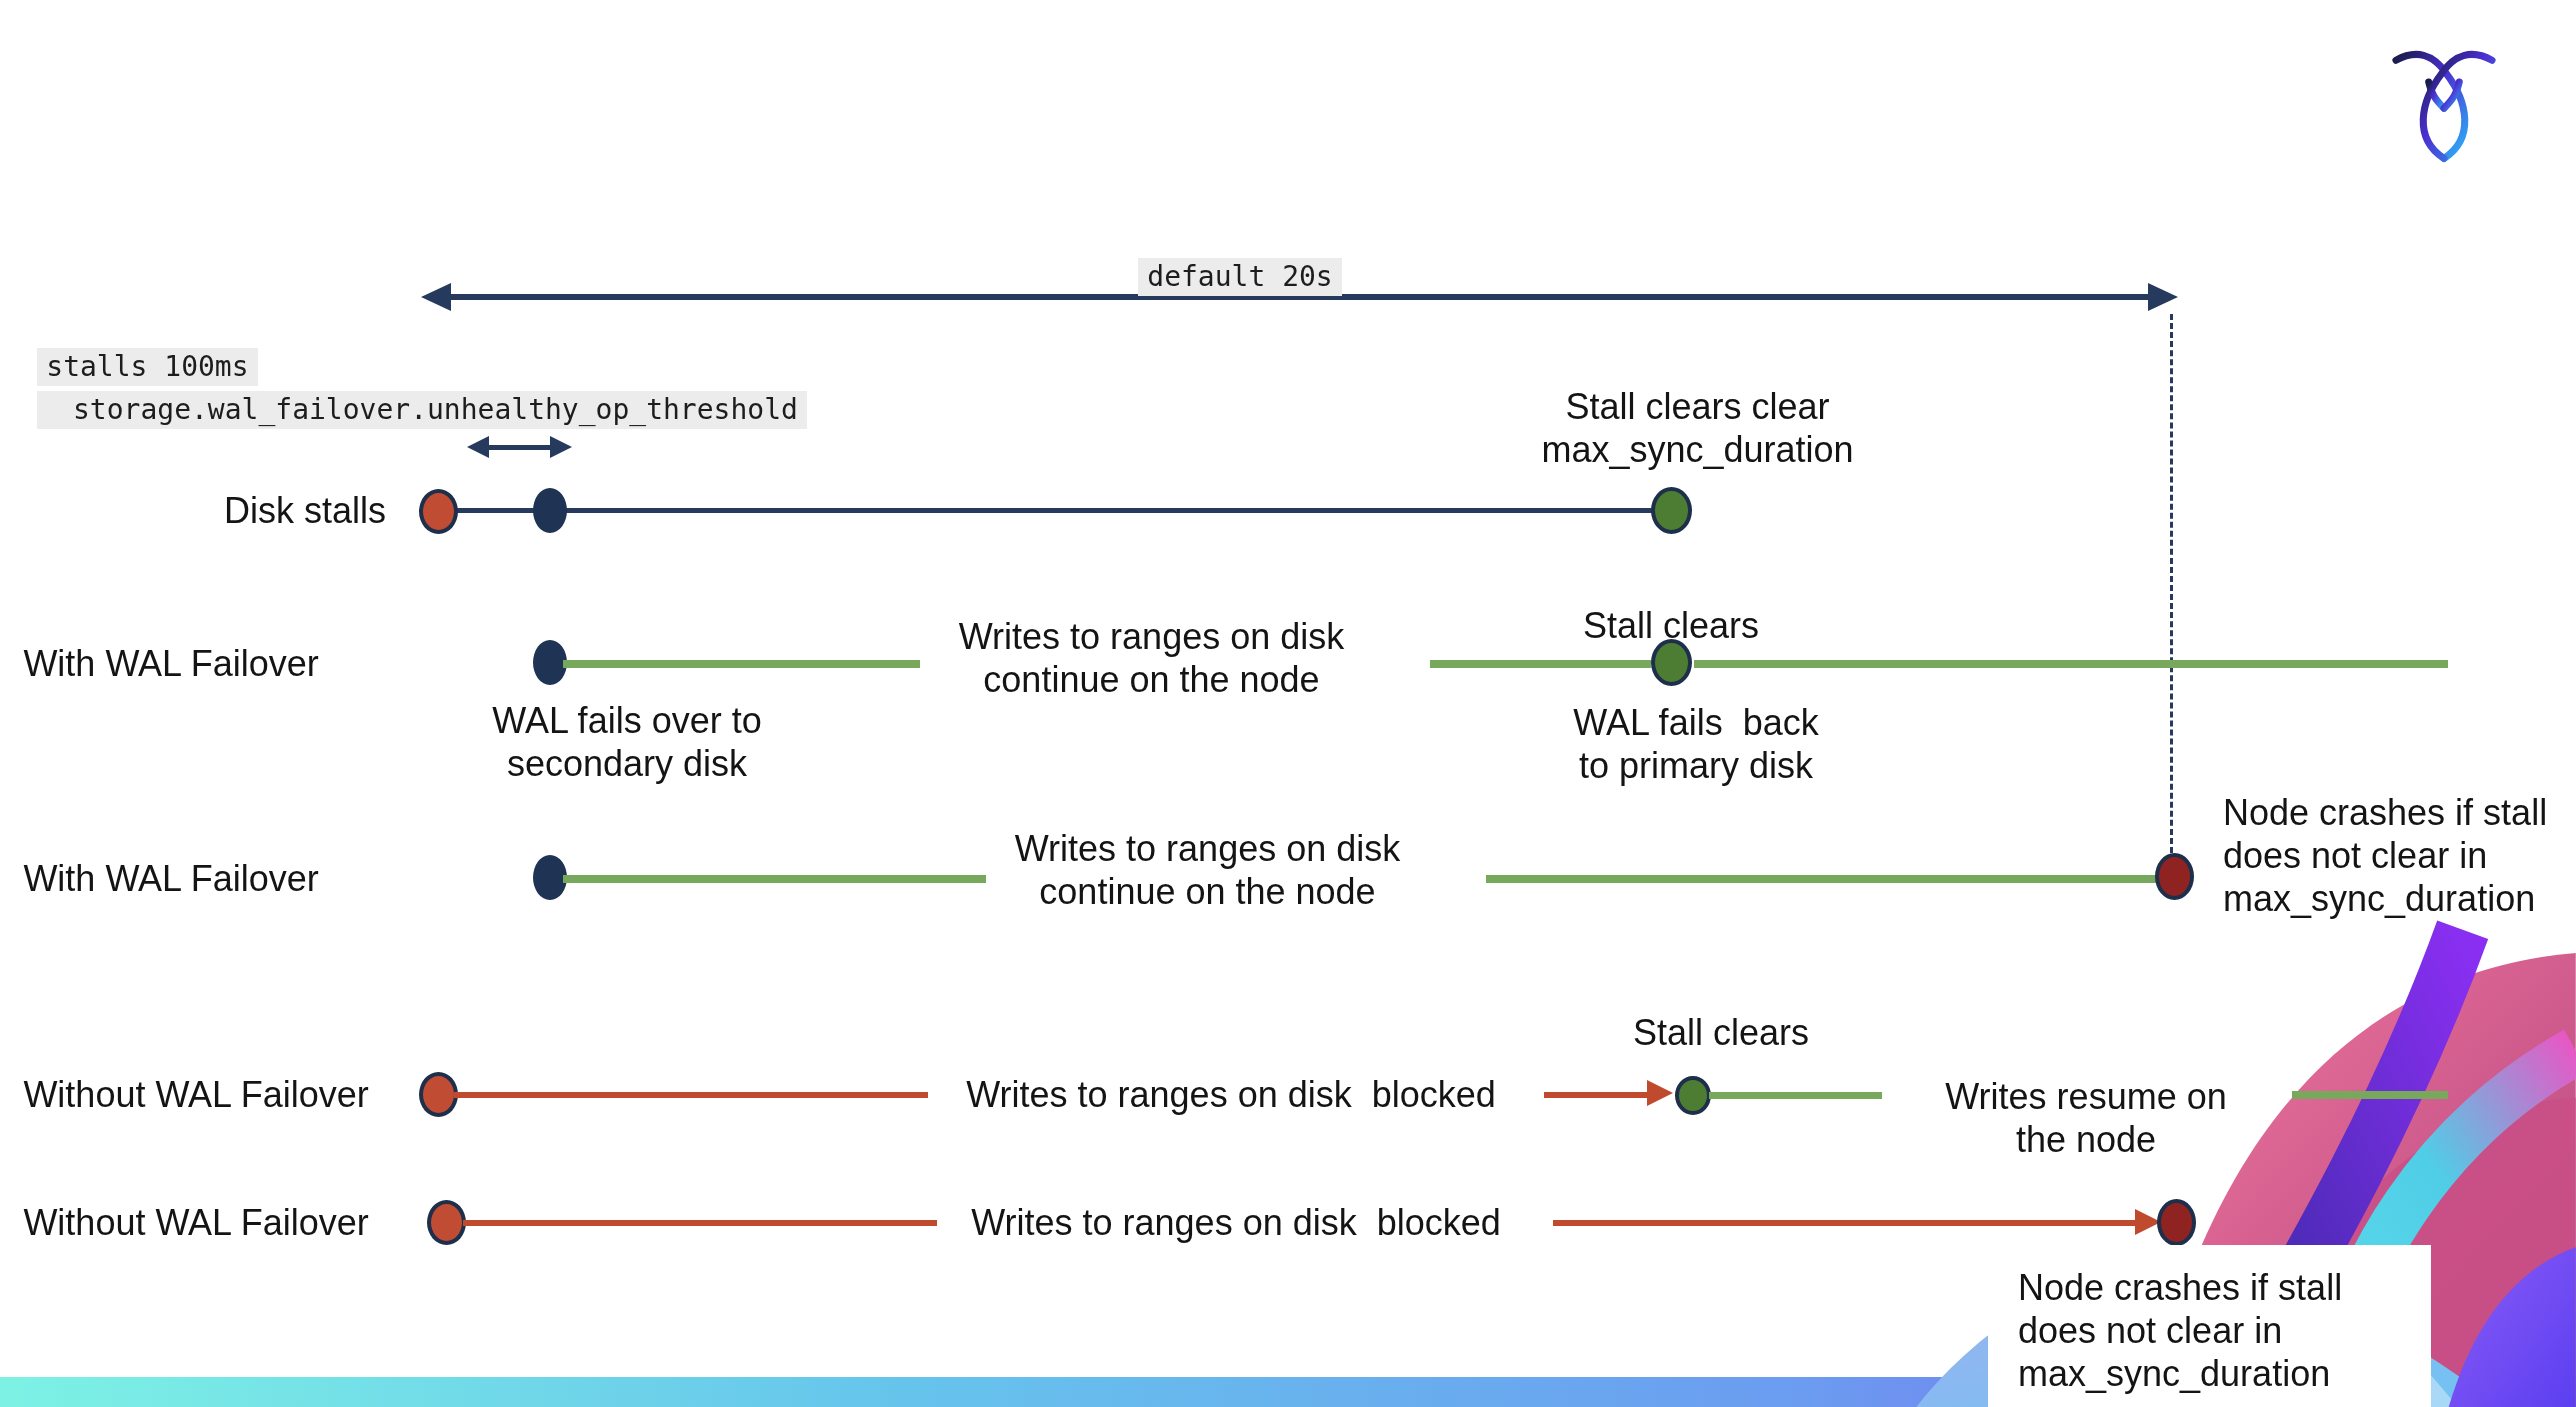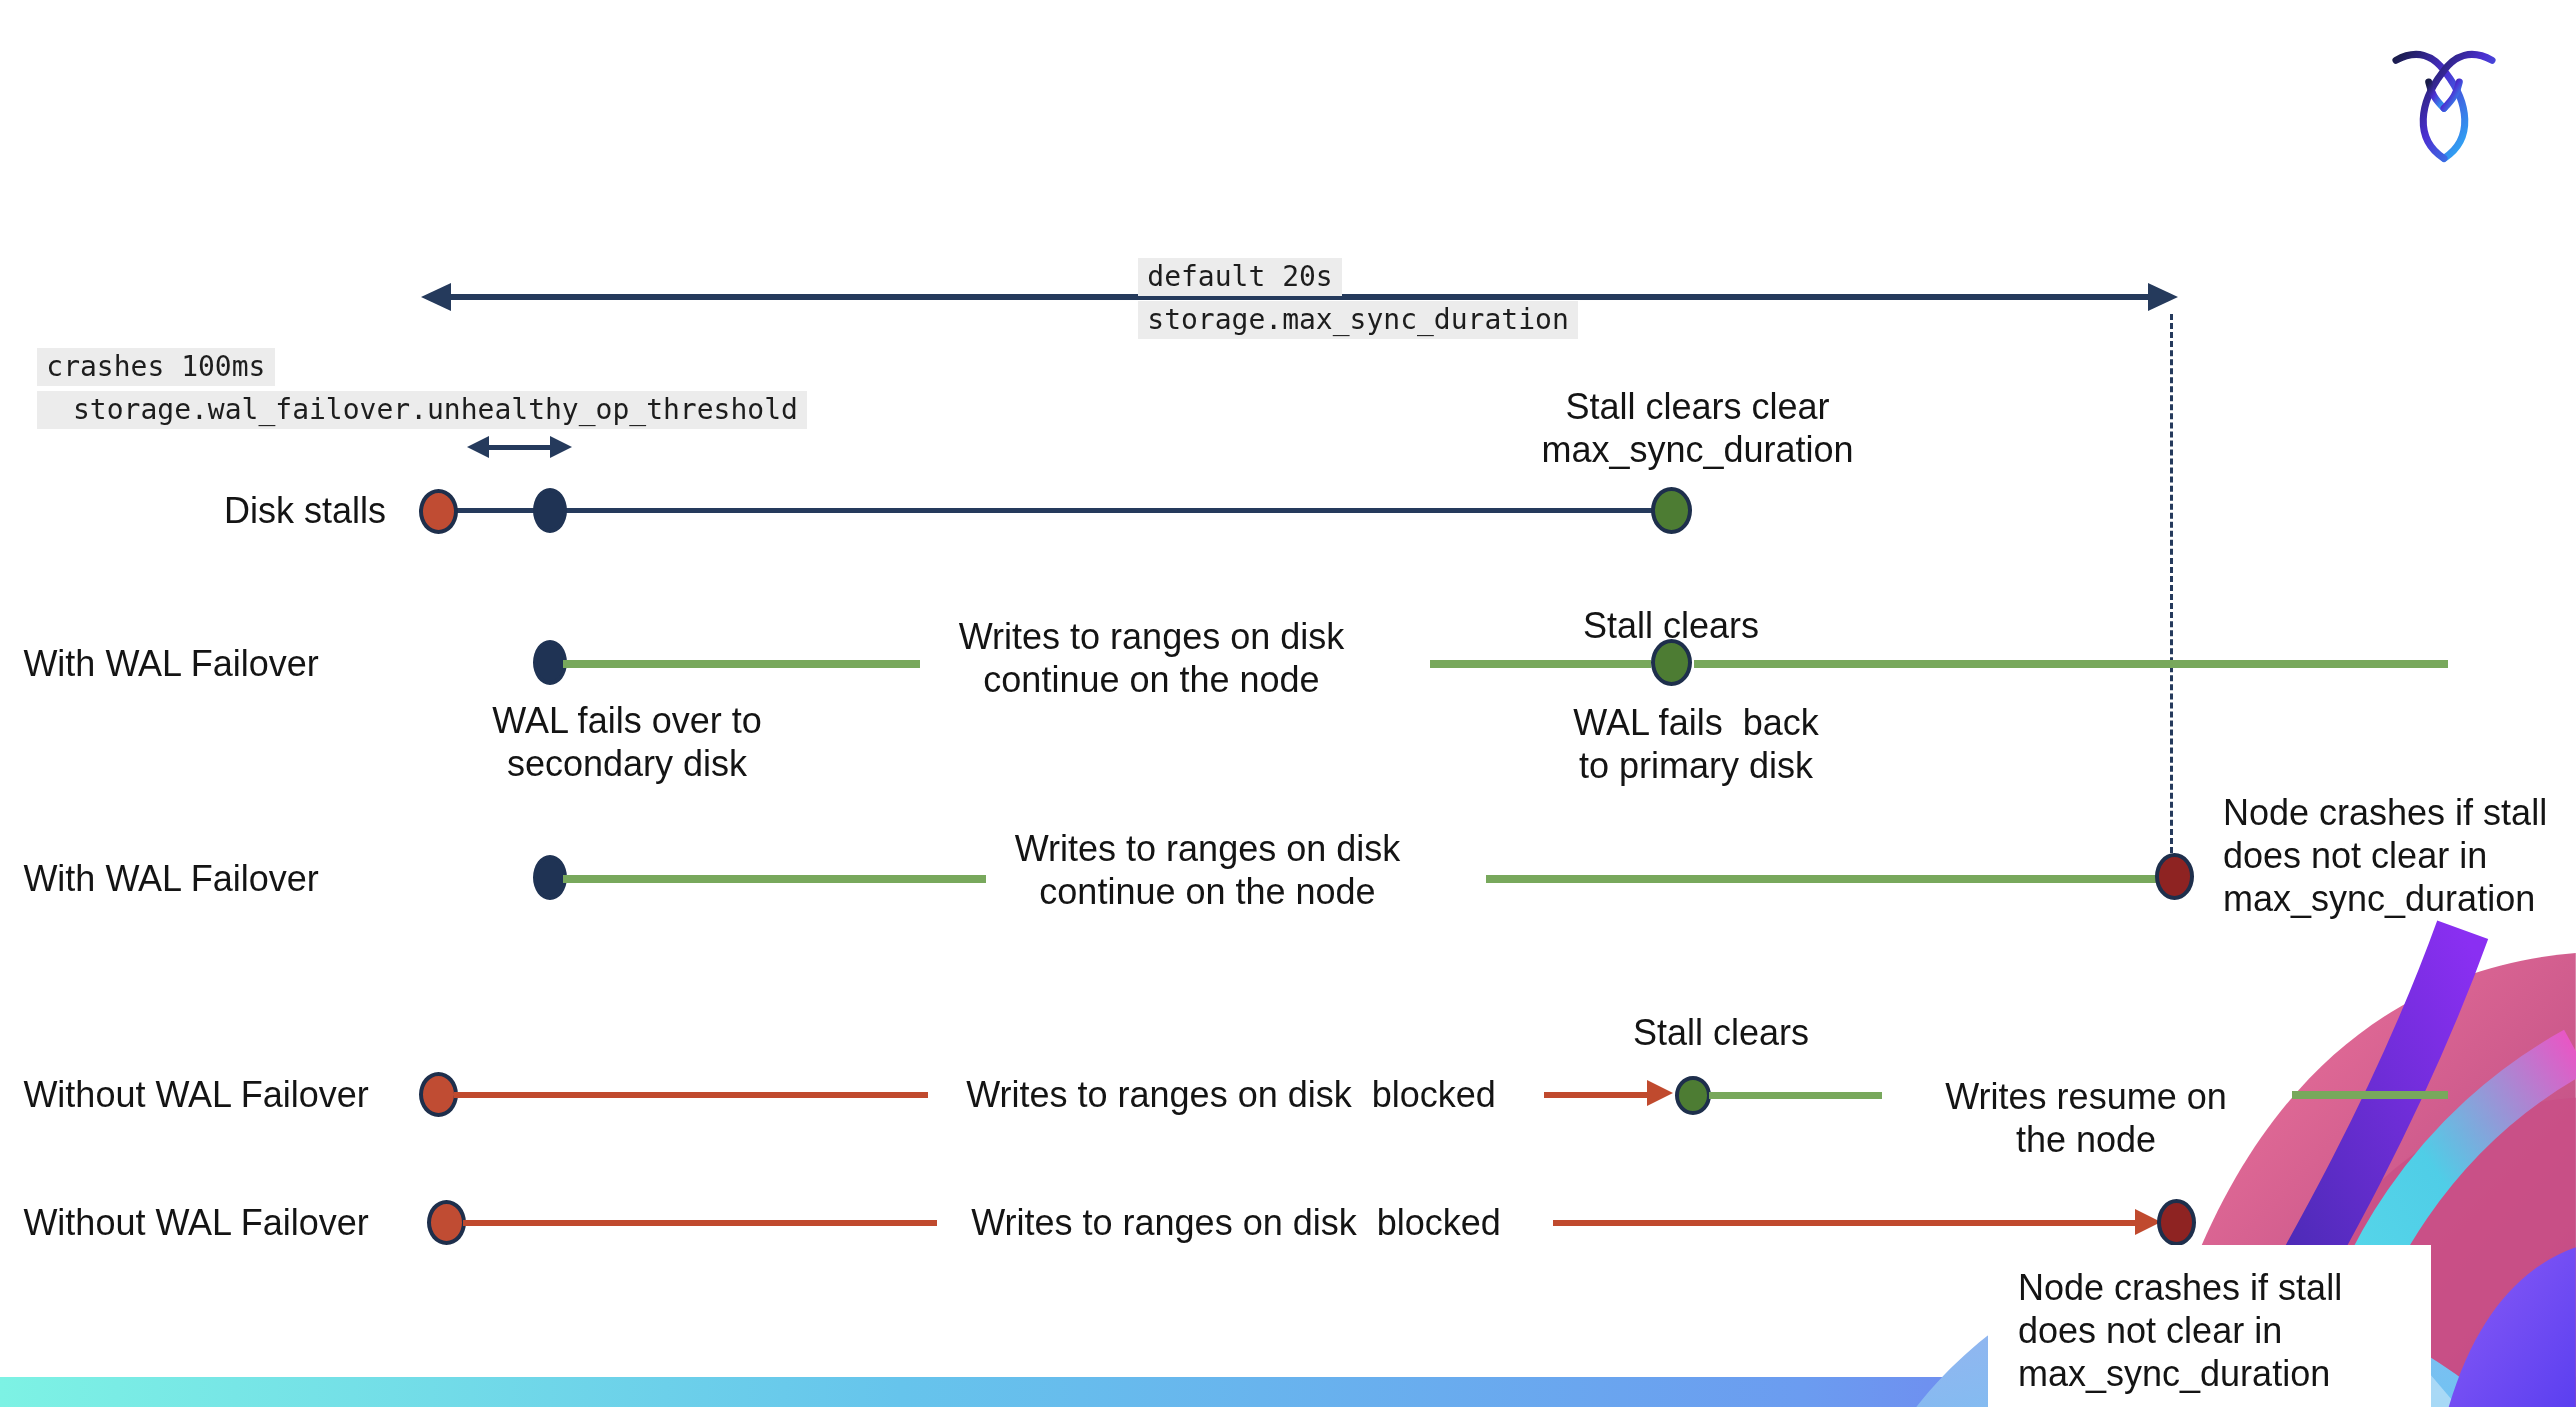--- a/index.html
+++ b/index.html
@@ -62,23 +62,22 @@
       <path d="M 50 58 L 50 96"></path>
       <path d="M 50 58 C 42 50 38 44 36 34"></path>
       <path d="M 50 58 C 58 50 62 44 64 34"></path>
     </g>
   </svg>
 
   <div class="ah left-navy" style="left:421px;top:283px;"></div>
   <div class="seg navy" style="left:447px;top:294px;width:1705px;height:5.6px;"></div>
   <div class="ah right-navy" style="left:2148px;top:283px;"></div>
   <div class="code" style="left:1138px;top:258px;">default 20s</div>
-  <div class="code" style="left:1138px;top:301px;">storage.max_sync_duration</div>
 
-  <div class="code" style="left:37px;top:348px;">crashes 100ms</div>
+  <div class="code" style="left:37px;top:348px;">stalls 100ms</div>
   <div class="code" style="left:37px;top:391px;padding-left:36px;">storage.wal_failover.unhealthy_op_threshold</div>
   <div class="ah left-navy sm" style="left:467px;top:436px;"></div>
   <div class="seg navy" style="left:488px;top:445px;width:62px;height:4.7px;"></div>
   <div class="ah right-navy sm" style="left:550px;top:436px;"></div>
 
   <div class="dashv" style="left:2170px;top:314px;height:548px;"></div>
 
   <div class="rowlabel" style="left:124px;top:490px;width:262px;text-align:right;">Disk stalls</div>
   <div class="seg navy" style="left:439px;top:508px;width:1234px;height:4.7px;"></div>
   <div class="dot red" style="left:419px;top:489px;width:39px;height:45px;"></div>

